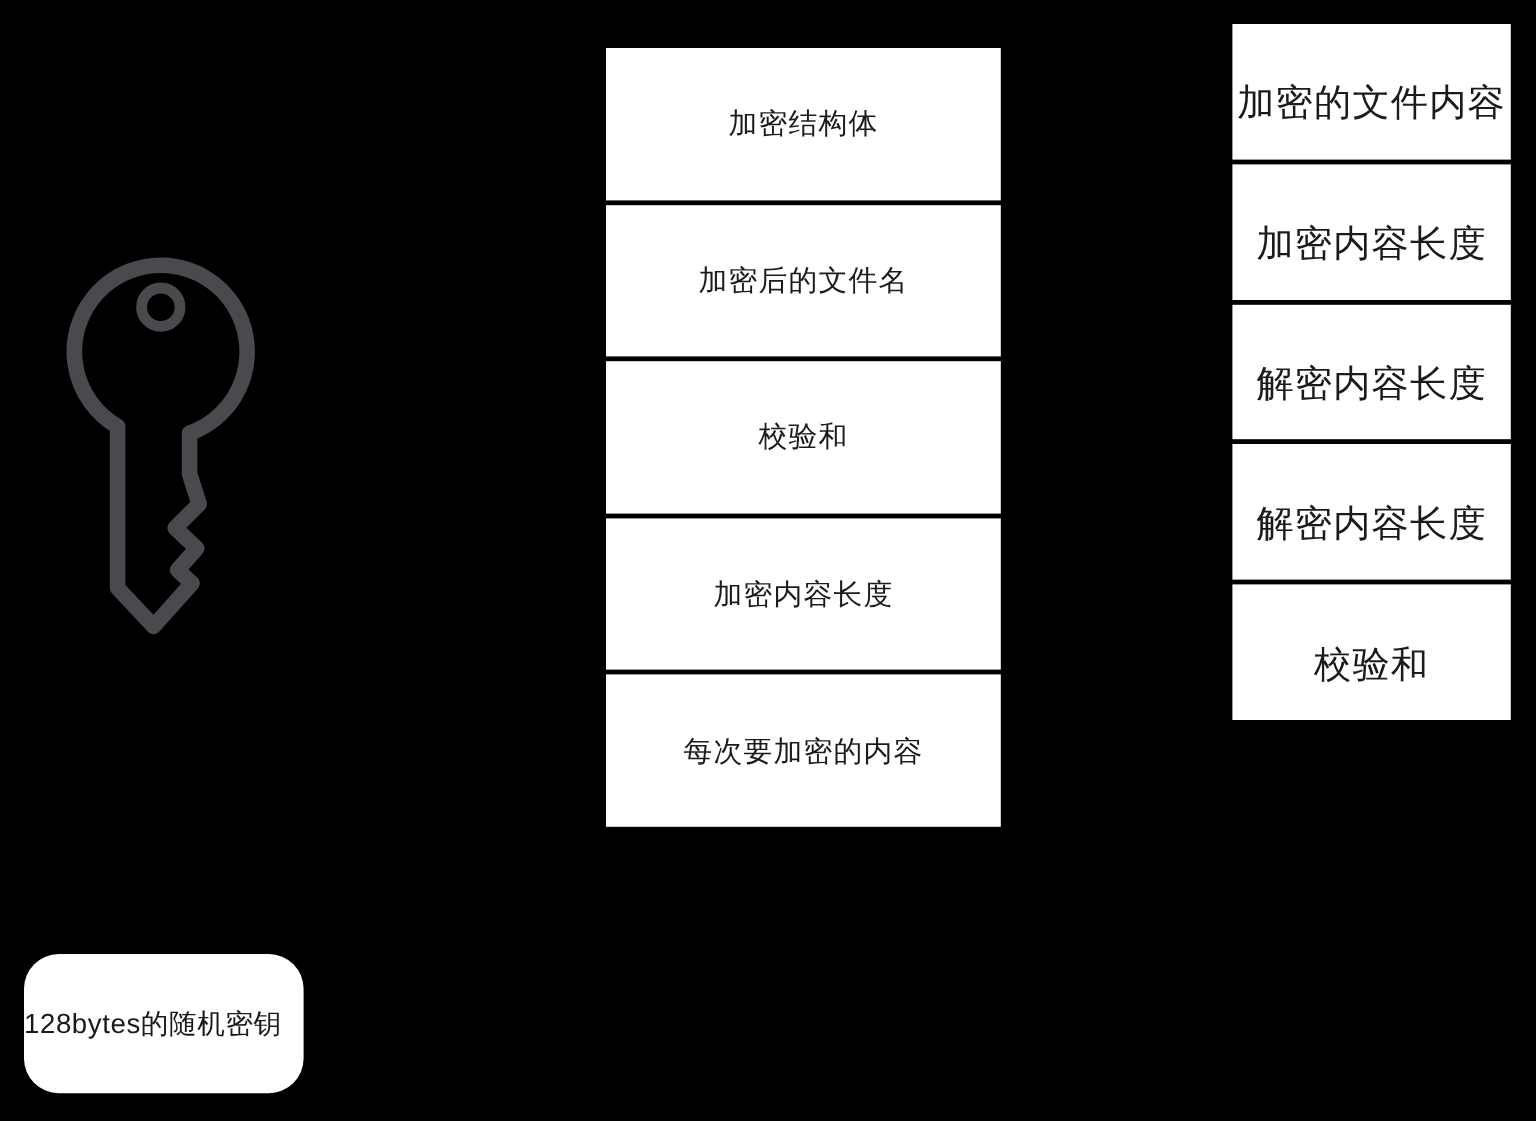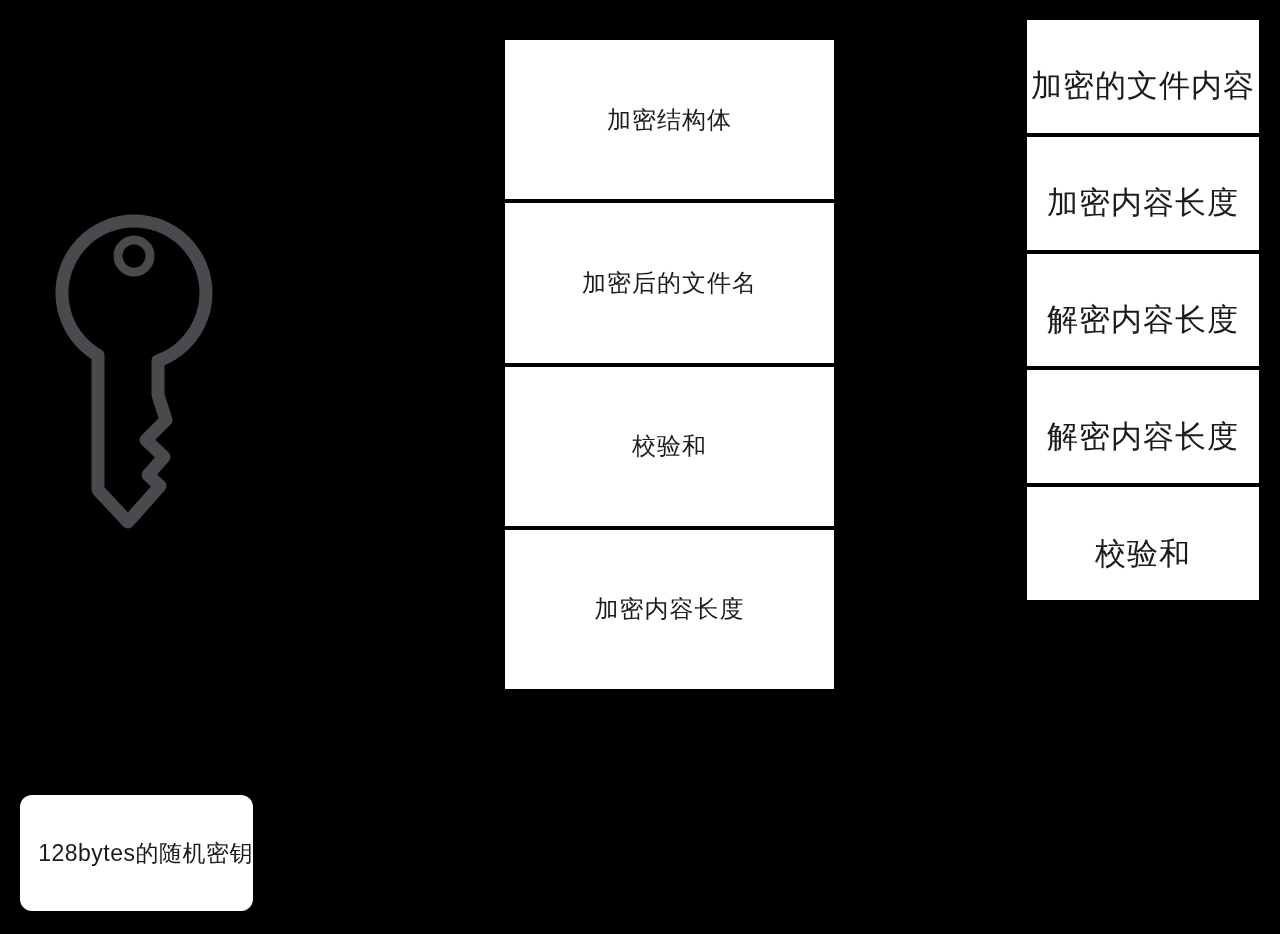--- a/index.html
+++ b/index.html
@@ -28,24 +28,24 @@
     height: 335px;
   }
   
   .key-label-box {
     position: absolute;
     left: 20px;
     top: 795px;
     width: 233px;
     height: 116px;
     background: #ffffff;
-    border-radius: 12px;
+    border-radius: 29px;
     display: flex;
     align-items: center;
-    justify-content: flex-end;
+    justify-content: flex-start;
   }
   .key-label-box span {
     font-size: 23px;
     color: #1a1a1a;
     letter-spacing: 0.5px;
     white-space: nowrap;
   }
   
   .struct-column {
     position: absolute;
@@ -116,20 +116,23 @@
       </div>
       <div class="cell">
         <span>加密后的文件名</span>
       </div>
       <div class="cell">
         <span>校验和</span>
       </div>
       <div class="cell">
         <span>加密内容长度</span>
       </div>
+      <div class="cell">
+        <span>每次要加密的内容</span>
+      </div>
     </div>
 
   <div class="struct-column right">
       <div class="cell">
         <span>加密的文件内容</span>
       </div>
       <div class="cell">
         <span>加密内容长度</span>
       </div>
       <div class="cell">

